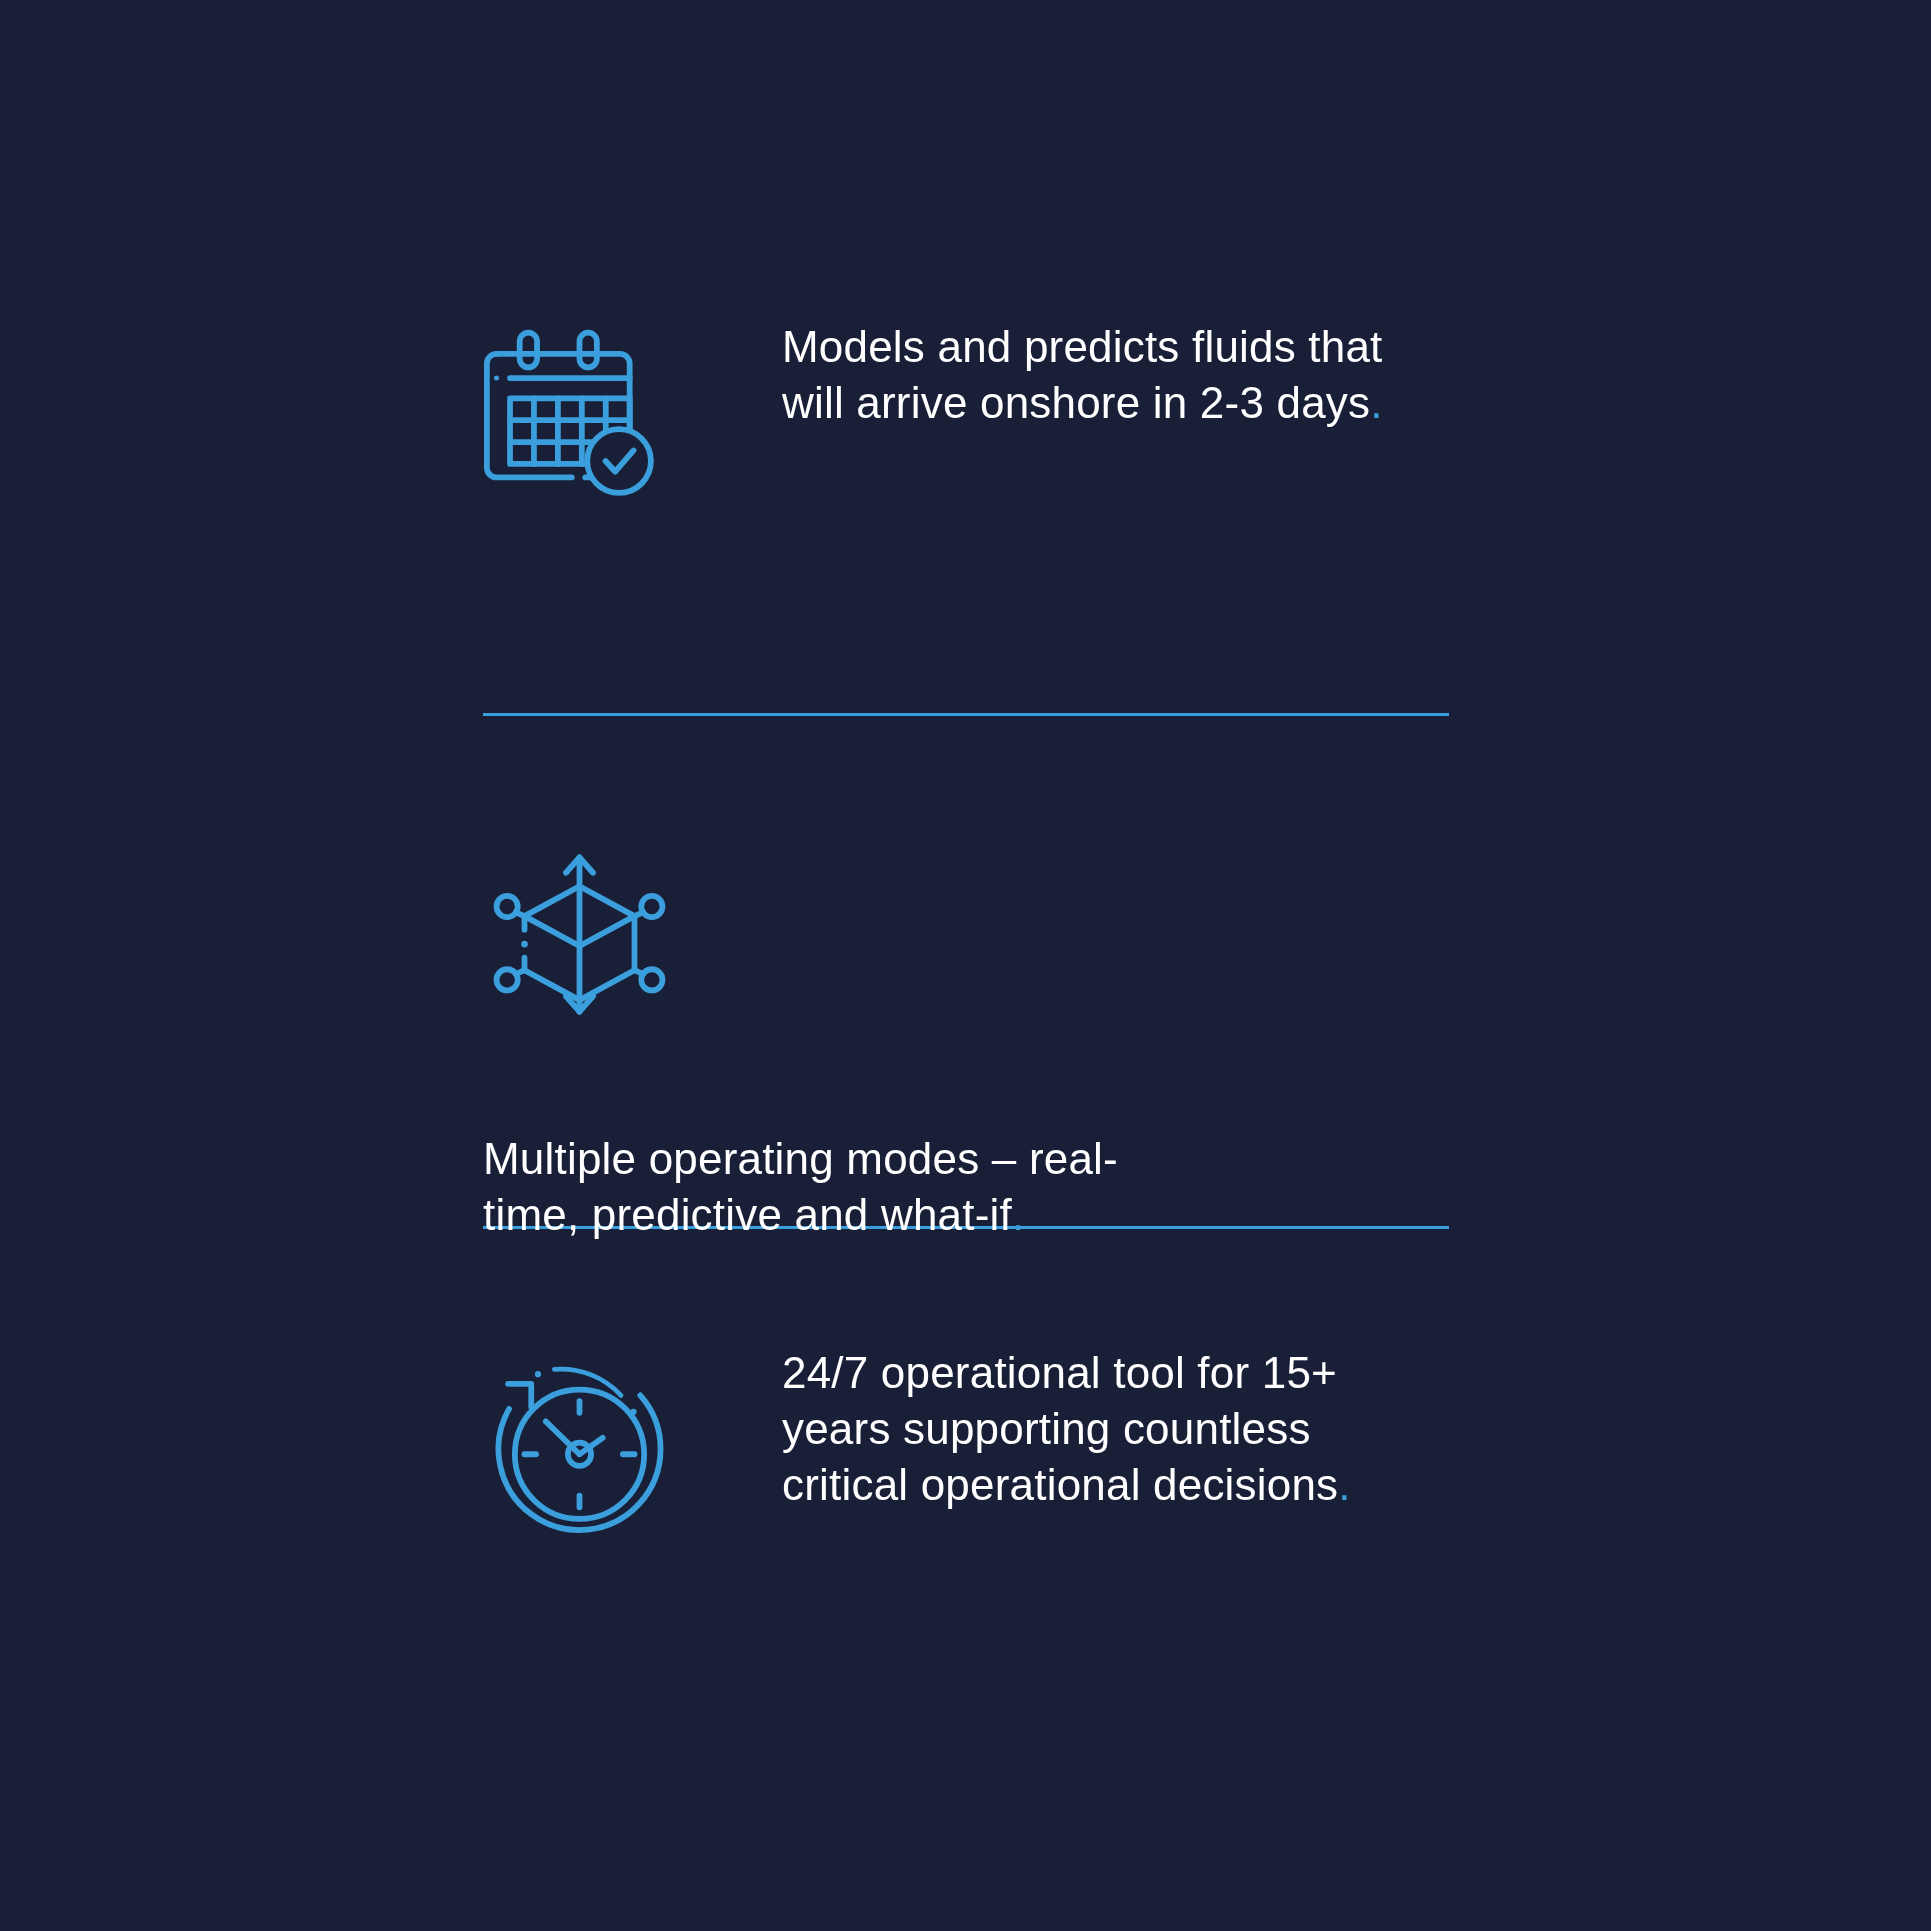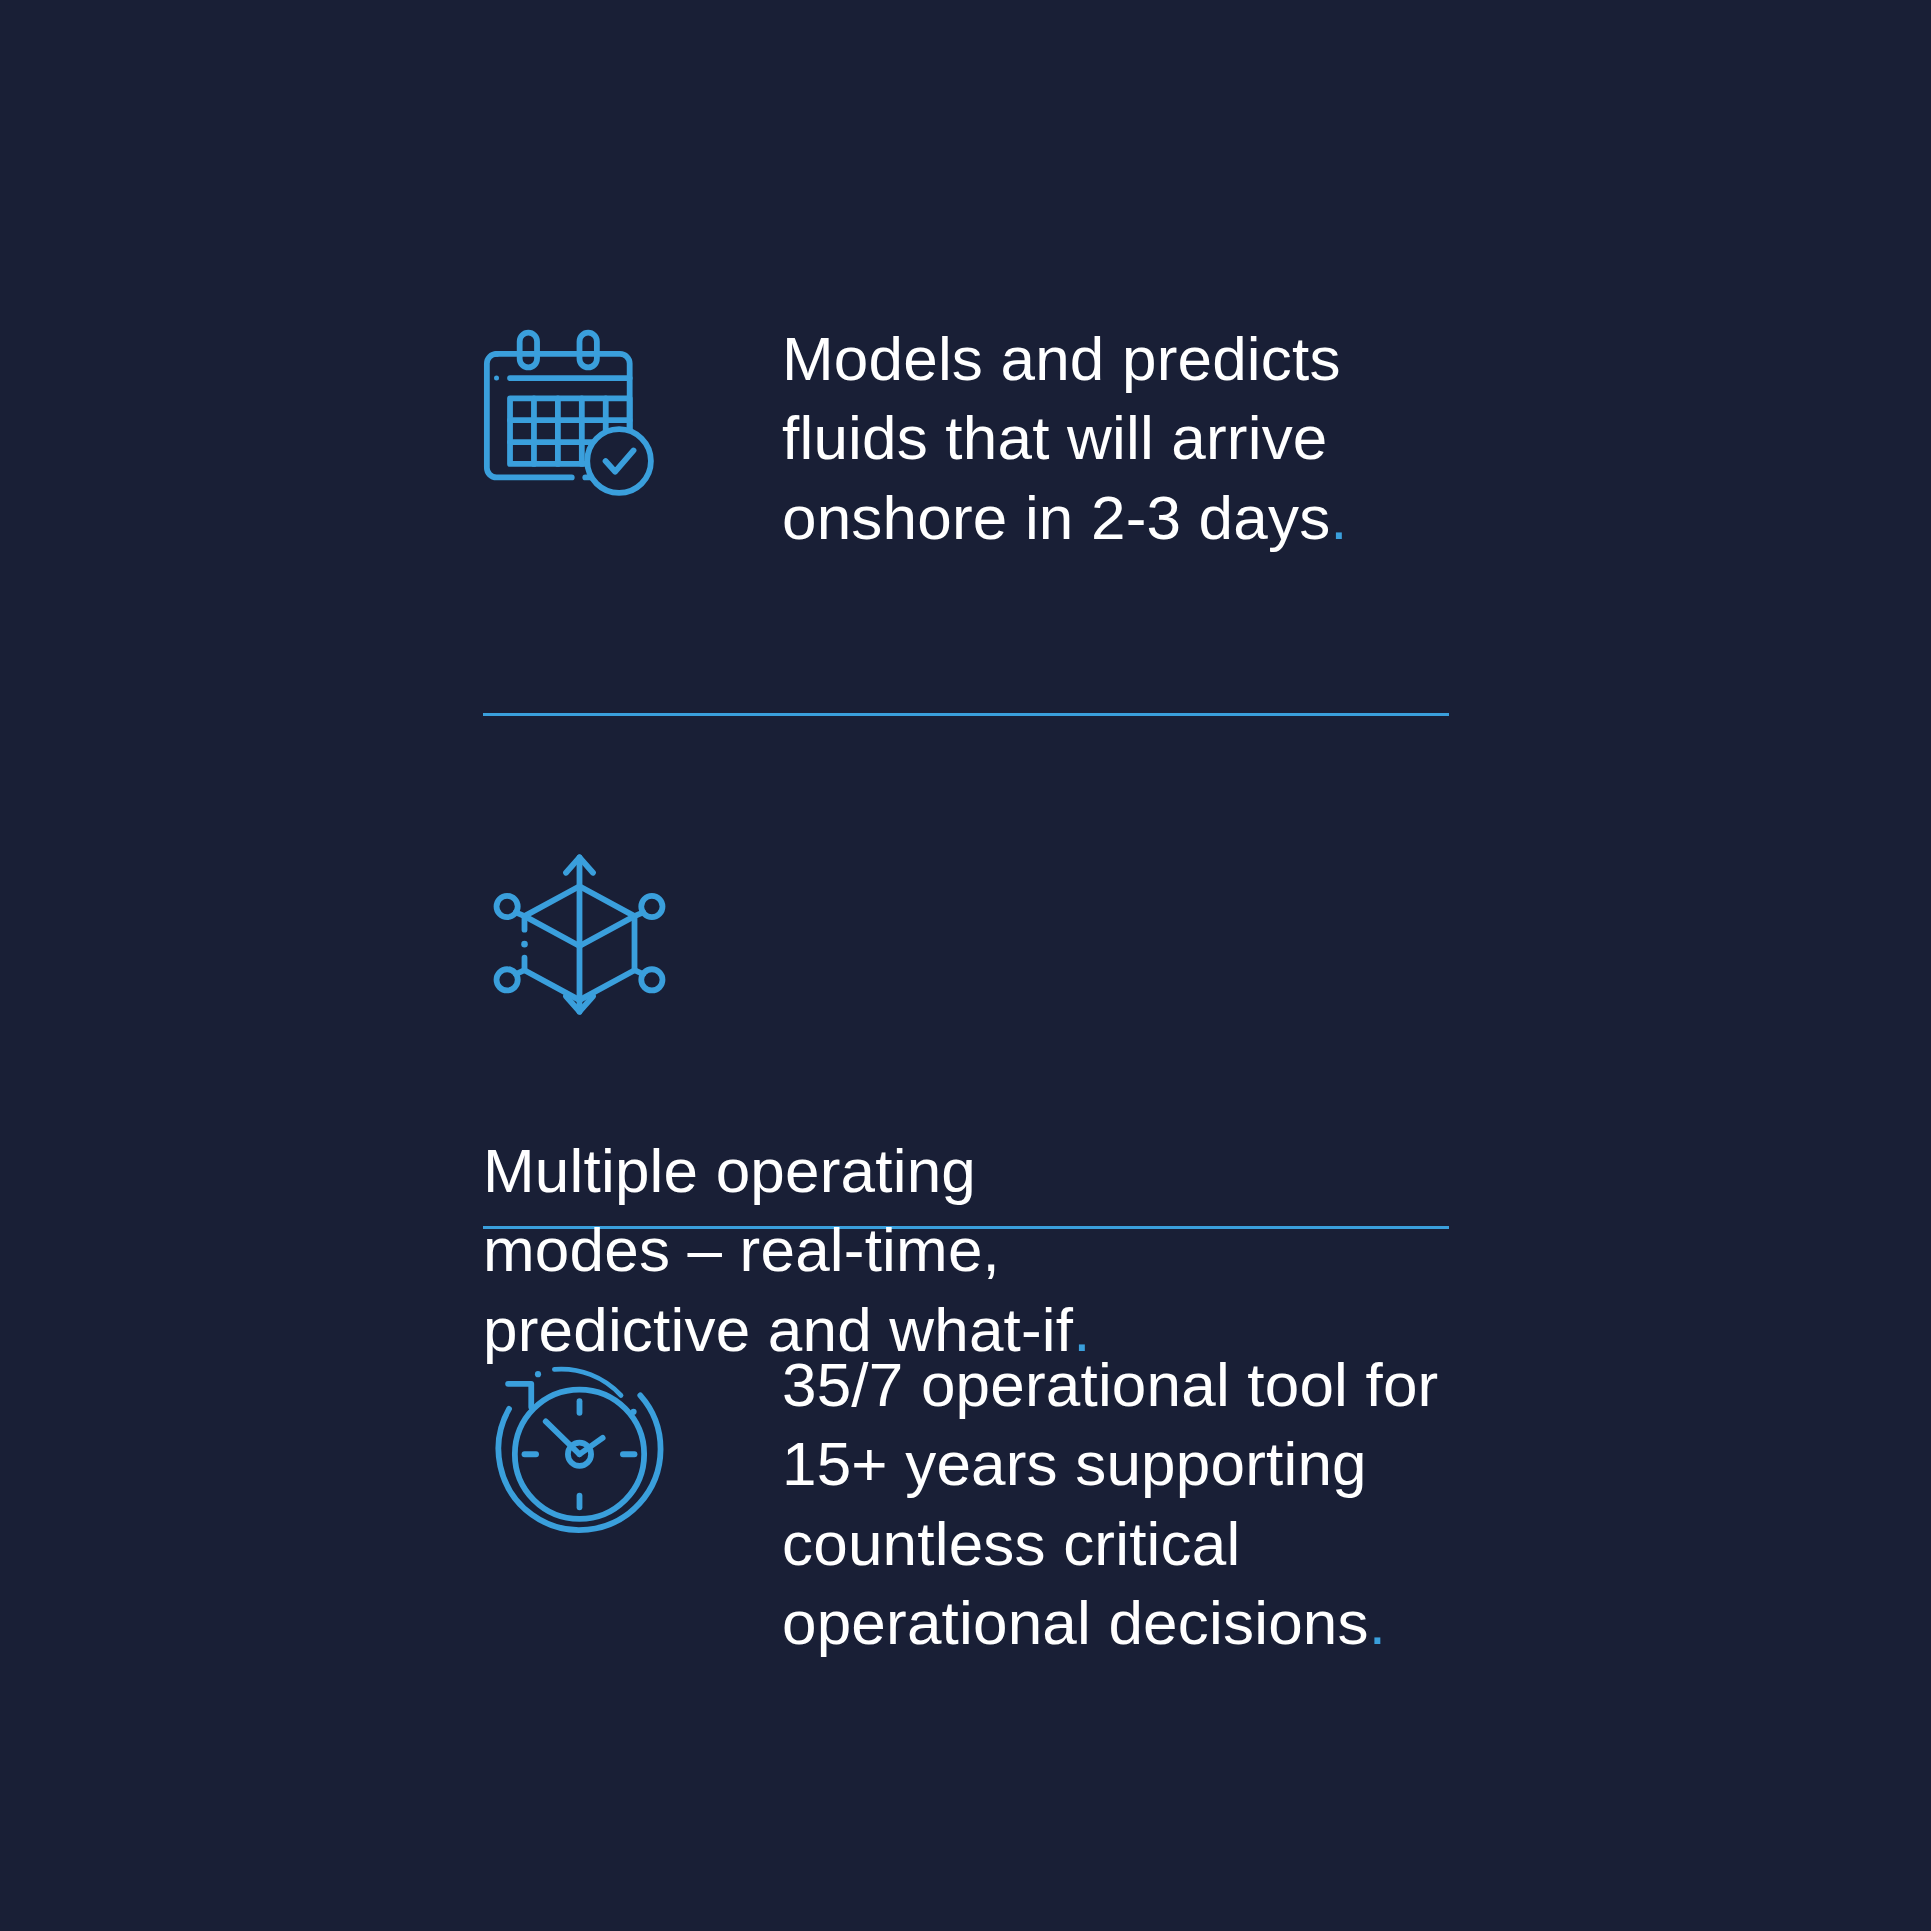--- a/index.html
+++ b/index.html
@@ -52,21 +52,21 @@
     height: 193px;
   }
 
   .text-cell {
     flex: 1 1 auto;
     padding-top: 0px;
   }
 
   .feature-text {
     color: #ffffff;
-    font-size: 62px;
+    font-size: 44px;
     line-height: 1.28;
     font-weight: 400;
     letter-spacing: 0.2px;
     margin: 0;
     max-width: 676px;
   }
 
   .dot-accent {
     color: #3a9fdc;
   }
@@ -193,19 +193,19 @@
           <path d="M43 107 h12"></path>
           <path d="M145 107 h12"></path>
 
           <path d="M100 107 L65 73"></path>
           <path d="M100 107 L124 90"></path>
 
           <circle cx="100" cy="107" r="12"></circle>
         </svg>
       </div>
       <div class="text-cell">
-        <p class="feature-text"><span>35/7 operational tool for 15+ years supporting countless critical operational decisions</span><span class="dot-accent">.</span></p>
+        <p class="feature-text"><span>24/7 operational tool for 15+ years supporting countless critical operational decisions</span><span class="dot-accent">.</span></p>
       </div>
     </div>
 
   </div>
 </div>
 
 
 </body></html>

